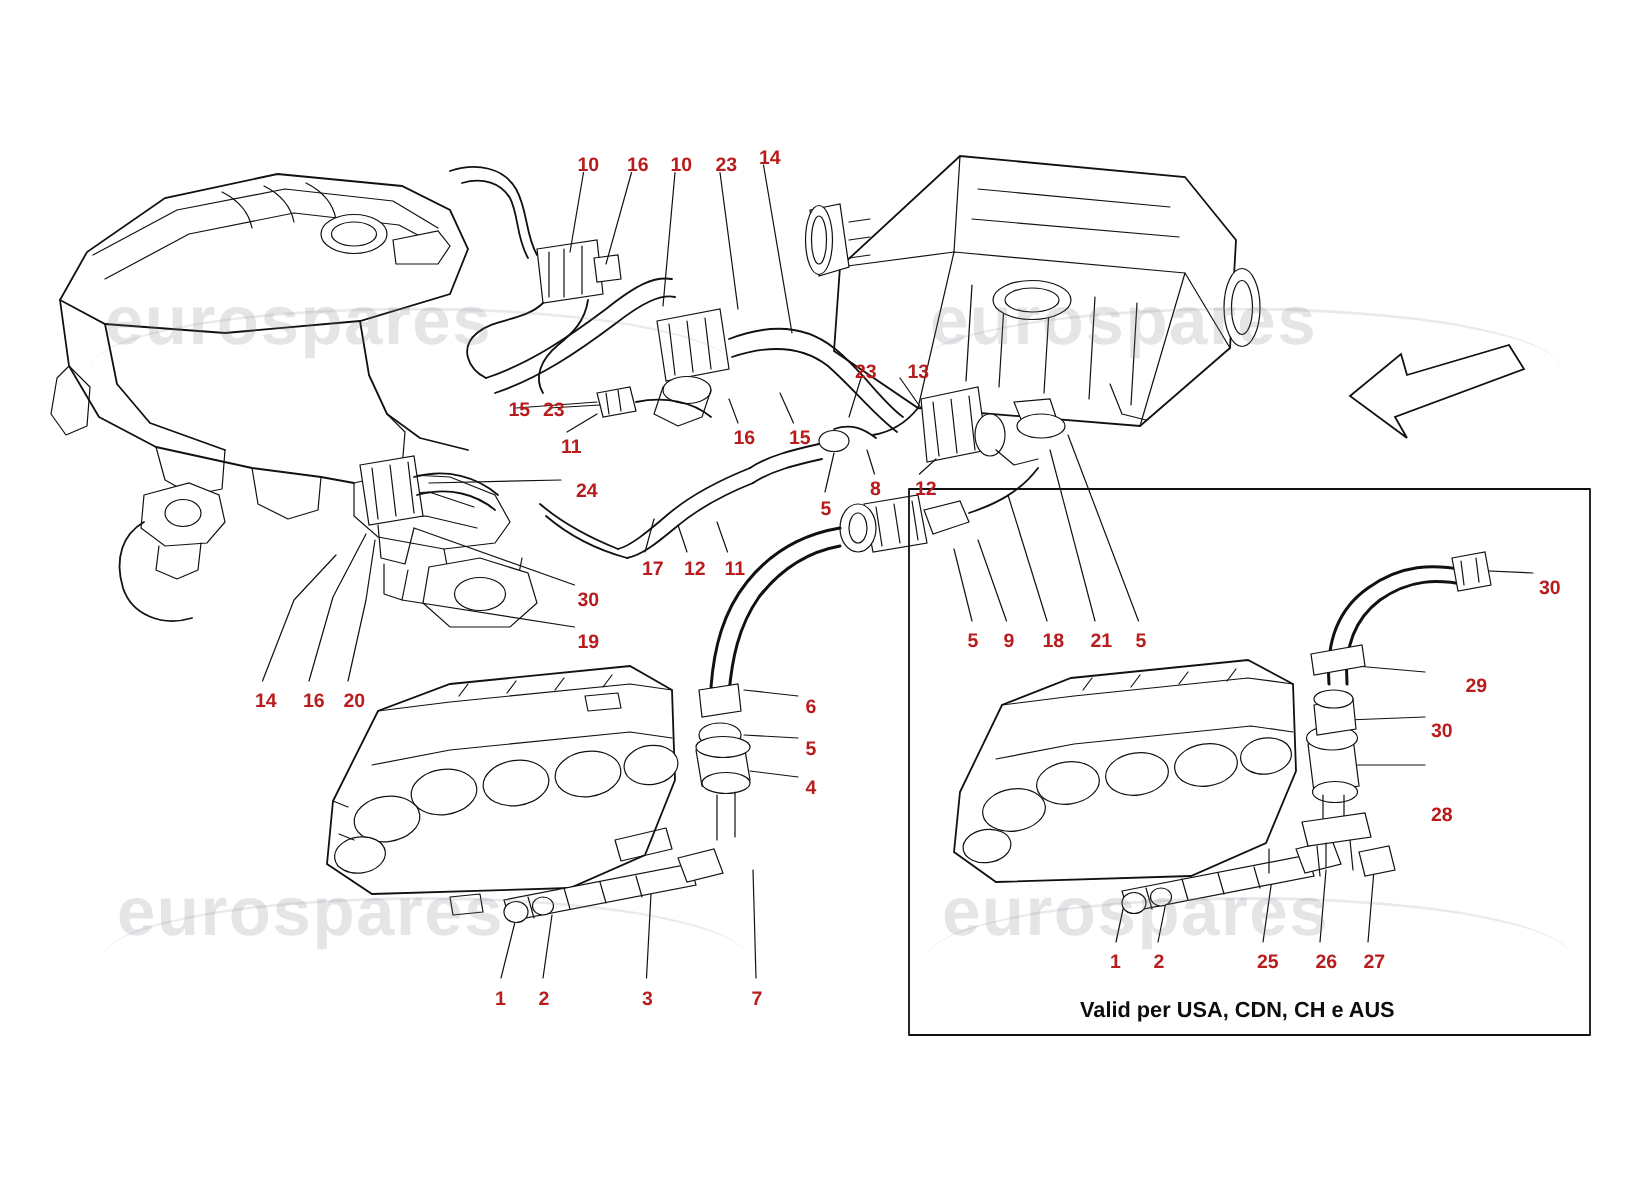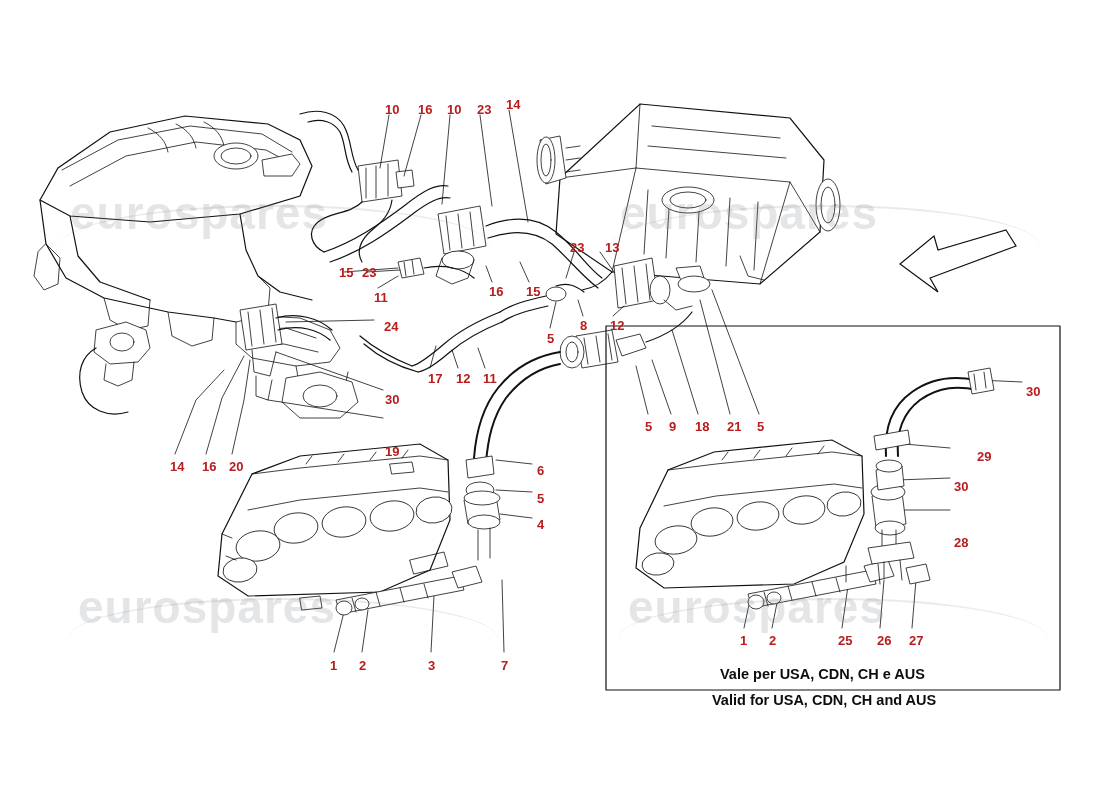--- a/index.html
+++ b/index.html
@@ -322,42 +322,41 @@
 
   <div class="watermark wm-top-left">eurospares</div>
   <div class="watermark wm-top-right">eurospares</div>
   <div class="watermark wm-bot-left">eurospares</div>
   <div class="watermark wm-bot-right">eurospares</div>
   <div class="wm-swoosh" style="left:60px;  top:205px;"></div>
   <div class="wm-swoosh" style="left:610px; top:205px;"></div>
   <div class="wm-swoosh" style="left:68px;  top:598px;"></div>
   <div class="wm-swoosh" style="left:618px; top:598px;"></div>
 
-  <div class="note-line" style="left:720px; top:666px;">Vale per USA, CDN, CH e AUS</div>
-  <div class="note-line" style="left:712px; top:692px;">Valid for USA, CDN, CH and AUS</div>
+  <div class="note-line" style="left:720px; top:666px;">Valid per USA, CDN, CH e AUS</div>
 
   <div id="callouts">
       <div class="callout" style="left: 385px; top: 103px;">10</div>
       <div class="callout" style="left: 418px; top: 103px;">16</div>
       <div class="callout" style="left: 447px; top: 103px;">10</div>
       <div class="callout" style="left: 477px; top: 103px;">23</div>
       <div class="callout" style="left: 506px; top: 98px;">14</div>
       <div class="callout" style="left: 570px; top: 241px;">23</div>
       <div class="callout" style="left: 605px; top: 241px;">13</div>
       <div class="callout" style="left: 339px; top: 266px;">15</div>
       <div class="callout" style="left: 362px; top: 266px;">23</div>
       <div class="callout" style="left: 374px; top: 291px;">11</div>
       <div class="callout" style="left: 489px; top: 285px;">16</div>
       <div class="callout" style="left: 526px; top: 285px;">15</div>
       <div class="callout" style="left: 547px; top: 332px;">5</div>
       <div class="callout" style="left: 580px; top: 319px;">8</div>
       <div class="callout" style="left: 610px; top: 319px;">12</div>
       <div class="callout" style="left: 372px; top: 320px; margin-left: 12px;">24</div>
       <div class="callout" style="left: 385px; top: 393px;">30</div>
-      <div class="callout" style="left: 385px; top: 421px; margin-top: 24px;">19</div>
+      <div class="callout" style="left: 385px; top: 421px;">19</div>
       <div class="callout" style="left: 428px; top: 372px; text-align: center;">17</div>
       <div class="callout" style="left: 456px; top: 372px;">12</div>
       <div class="callout" style="left: 483px; top: 372px;">11</div>
       <div class="callout" style="left: 170px; top: 460px;">14</div>
       <div class="callout" style="left: 202px; top: 460px;">16</div>
       <div class="callout" style="left: 229px; top: 460px;">20</div>
       <div class="callout" style="left: 645px; top: 420px;">5</div>
       <div class="callout" style="left: 669px; top: 420px;">9</div>
       <div class="callout" style="left: 695px; top: 420px;">18</div>
       <div class="callout" style="left: 727px; top: 420px;">21</div>

